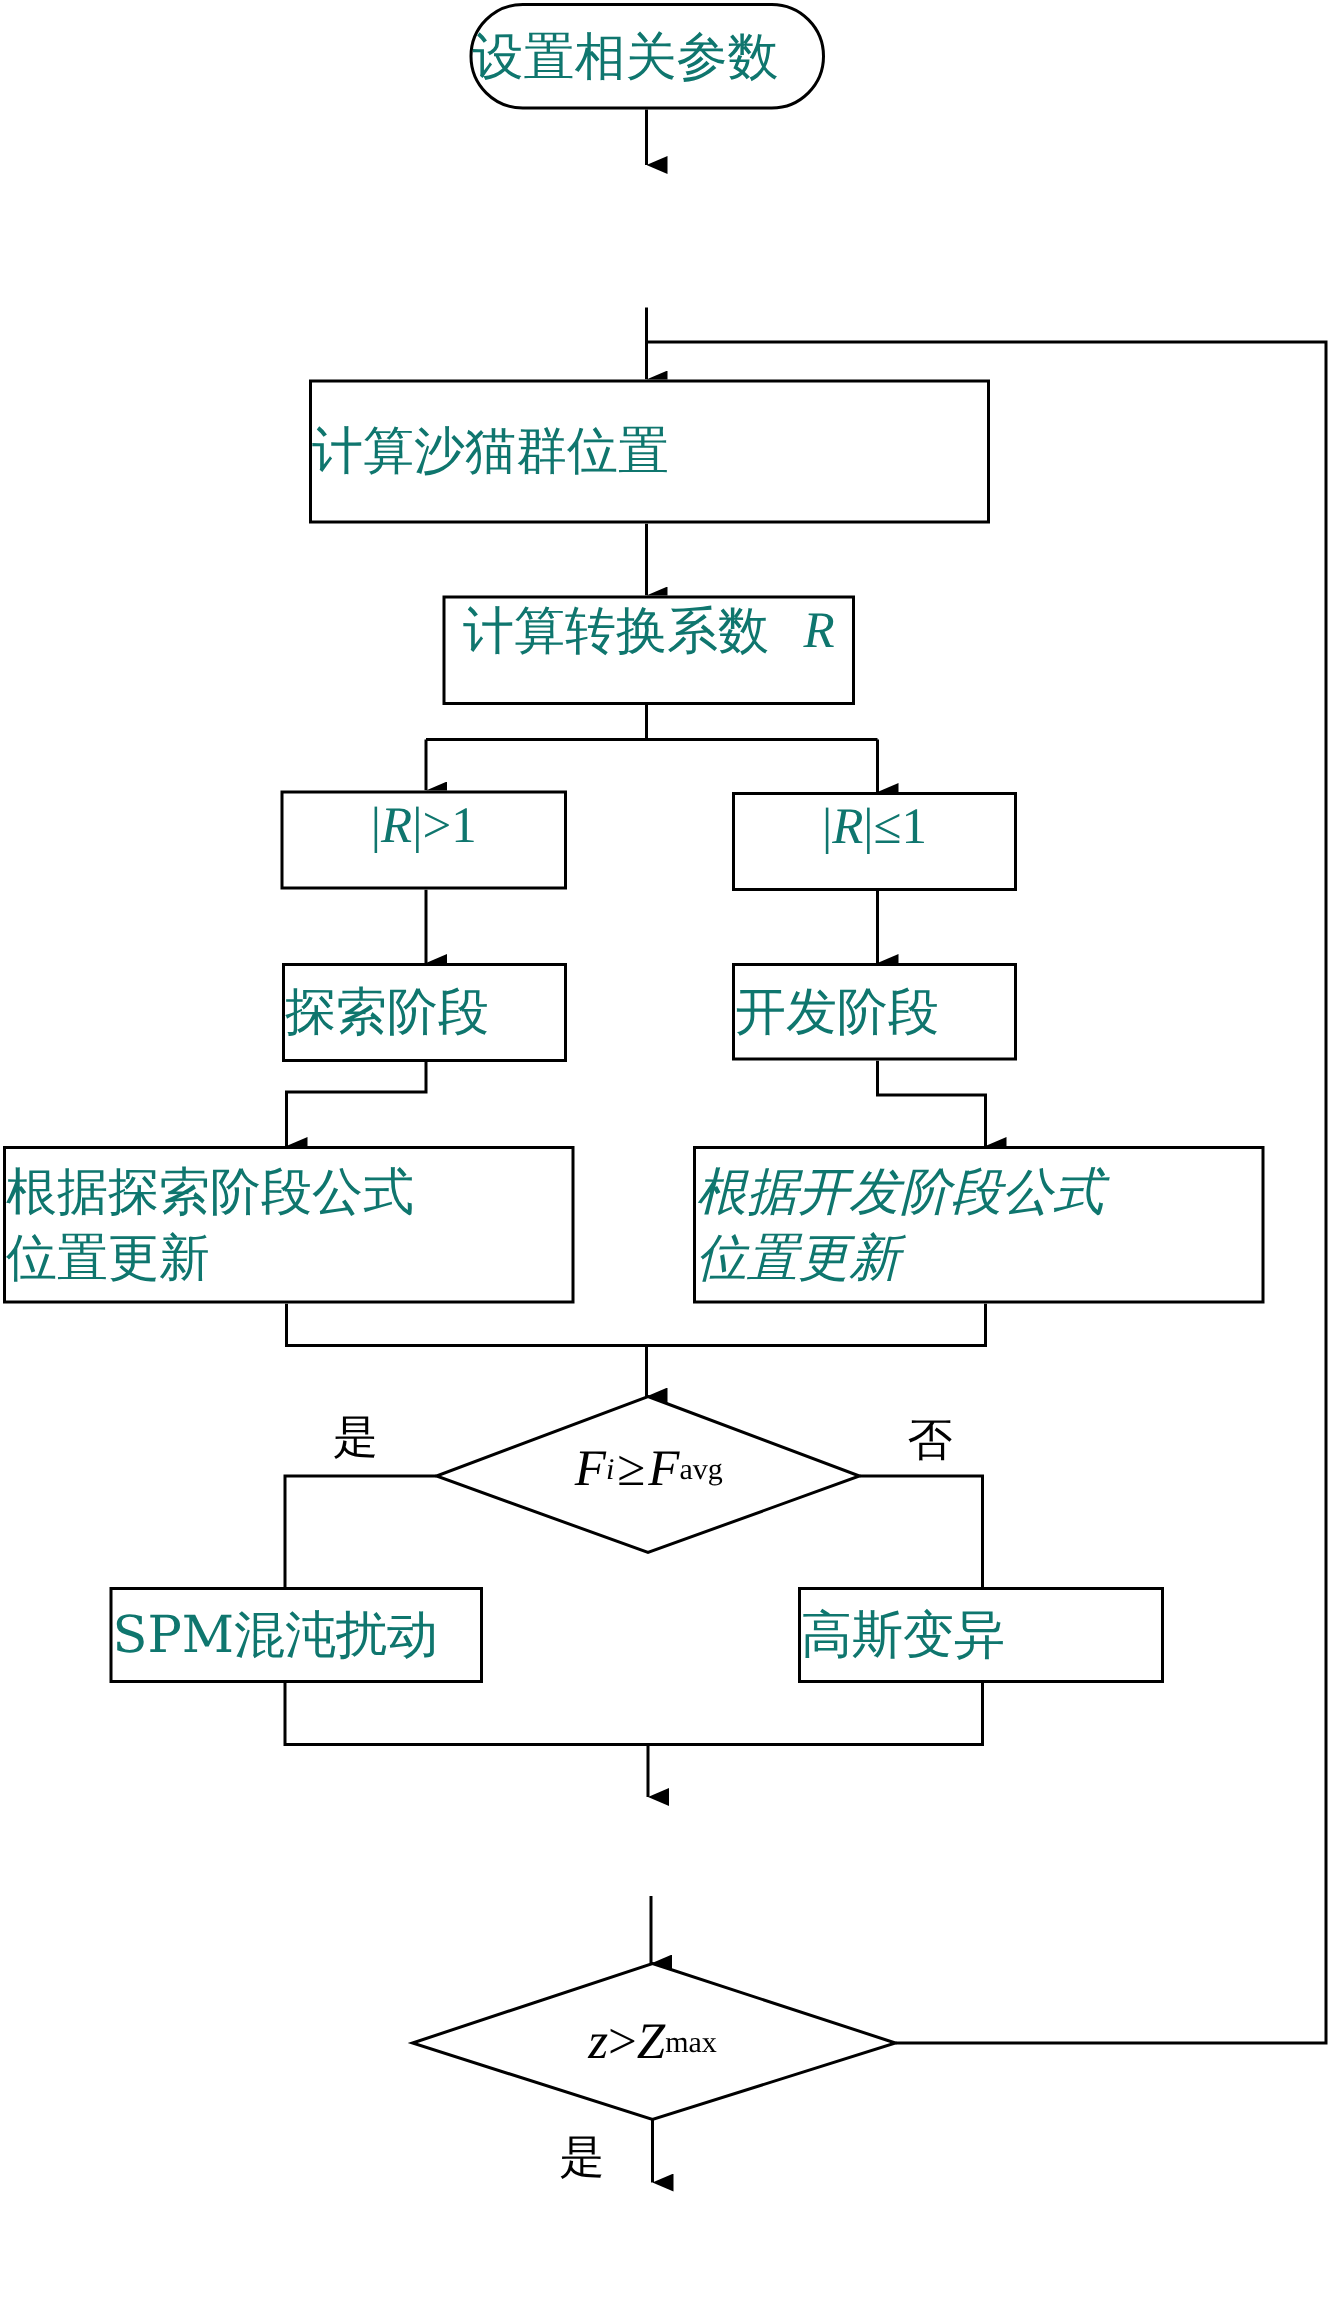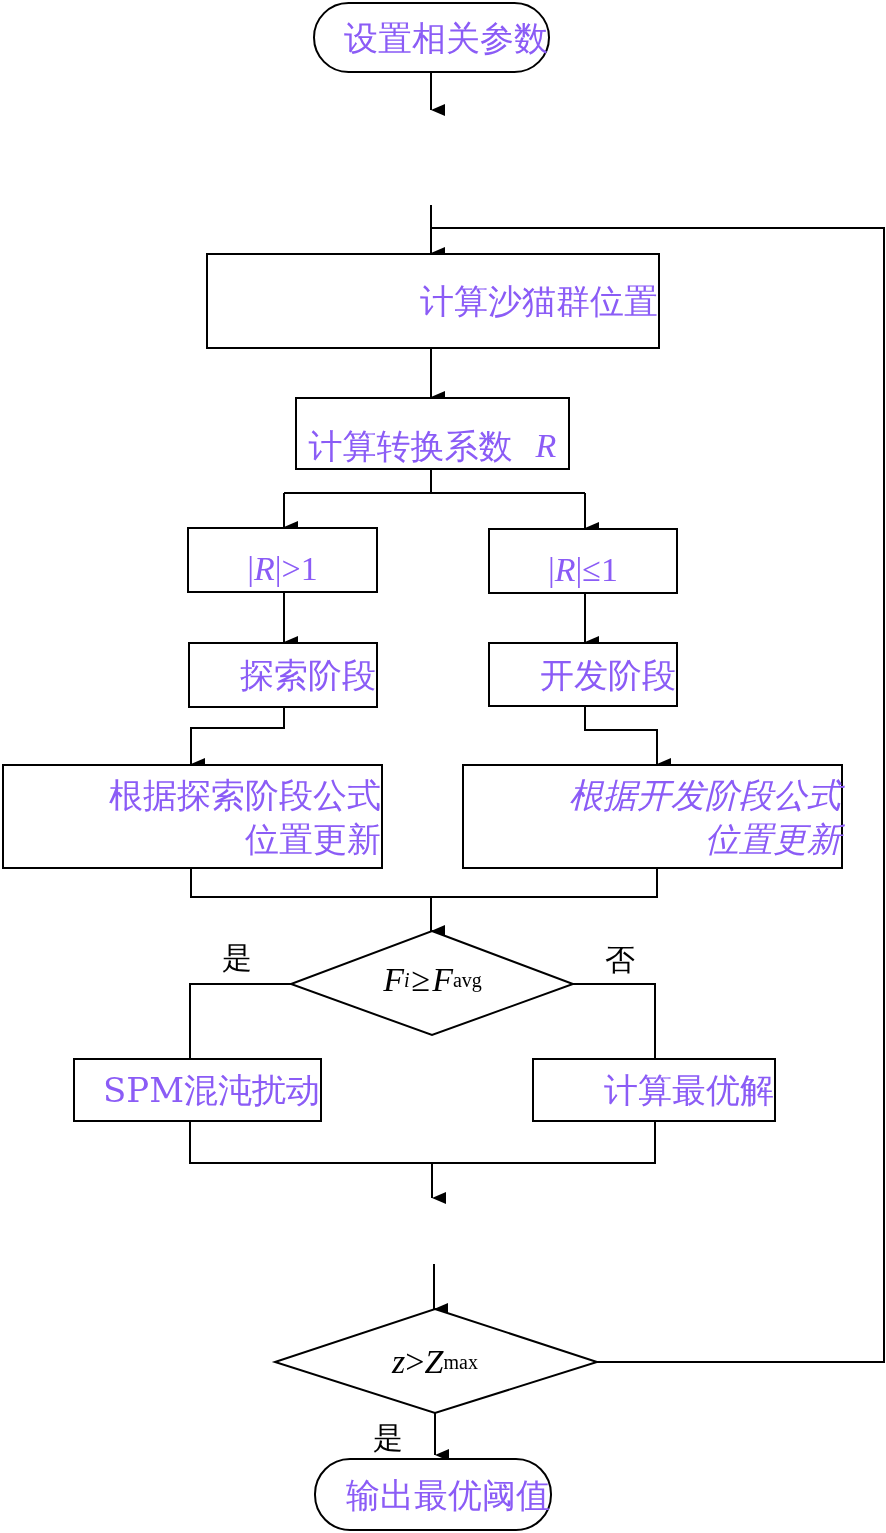--- a/index.html
+++ b/index.html
@@ -2,23 +2,23 @@
 <html><head>
 <meta charset="utf-8">
 <style>
   html, body { margin: 0; padding: 0; background: #ffffff; }
   body { width: 886px; height: 1533px; overflow: hidden; }
   #stage { position: relative; width: 886px; height: 1533px; }
   svg#edges { position: absolute; left: 0; top: 0; width: 886px; height: 1533px; }
   .node {
     position: absolute; box-sizing: border-box;
     border: 2px solid #000; background: #fff;
-    display: flex; flex-direction: column; align-items: flex-end; justify-content: center;
+    display: flex; flex-direction: column; align-items: flex-start; justify-content: center;
     font-family: "DejaVu Serif", "Liberation Serif", serif;
-    font-size: 34px; line-height: 44px; color: #8b5cf6; text-align: center;
+    font-size: 34px; line-height: 44px; color: #0f766e; text-align: center;
   }
   .terminal { border-radius: 36px; }
   .math { font-family: "Liberation Serif", serif; }
   .it { font-style: italic; font-family: "Liberation Serif", serif; }
   .sub { font-size: 20px; vertical-align: -8px; font-family: "Liberation Serif", serif; }
   .decision-label {
     position: absolute; font-family: "Liberation Serif", serif; font-size: 34px;
     display: flex; align-items: center; justify-content: center; color: #000;
   }
   .edge-label {
@@ -71,21 +71,21 @@
 
       <path d="M597,1362 H884 V228 H431"></path>
     </g>
   </svg>
 
   <div class="node terminal" style="left:313px; top:2px; width:237px; height:71px;">
     <span>设置相关参数</span>
   </div>
 
 
-  <div class="node" style="left:206px; top:253px; width:454px; height:96px;padding-left:25px;">
+  <div class="node" style="left:206px; top:253px; width:454px; height:96px;">
     <span>计算沙猫群位置</span>
   </div>
 
   <div class="node" style="left:295px; top:397px; width:275px; height:73px; flex-direction:row;gap:23px;">
     <span>计算转换系数</span>
       <span class="it">R</span>
   </div>
 
   <div class="node math" style="left:187px; top:527px; width:191px; height:66px; flex-direction:row;">
     <span>|</span>
@@ -126,29 +126,26 @@
   </div>
 
   <div class="edge-label" style="left:222px; top:938px;">是</div>
   <div class="edge-label" style="left:605px; top:940px;">否</div>
 
   <div class="node" style="left:73px; top:1058px; width:249px; height:64px;">
     <span>SPM混沌扰动</span>
   </div>
 
   <div class="node" style="left:532px; top:1058px; width:244px; height:64px;">
-    <span>计算最优解</span>
+    <span>高斯变异</span>
   </div>
 
 
   <div class="decision-label" style="left:345px; top:1334px; width:180px; height:56px;">
     <span class="it">z</span>
       <span>&gt;</span>
       <span class="it">Z</span>
       <span class="sub">max</span>
   </div>
 
   <div class="edge-label" style="left:373px; top:1418px;">是</div>
 
-  <div class="node terminal" style="left:314px; top:1458px; width:238px; height:73px;">
-    <span>输出最优阈值</span>
-  </div>
 </div>
 
 </body></html>

